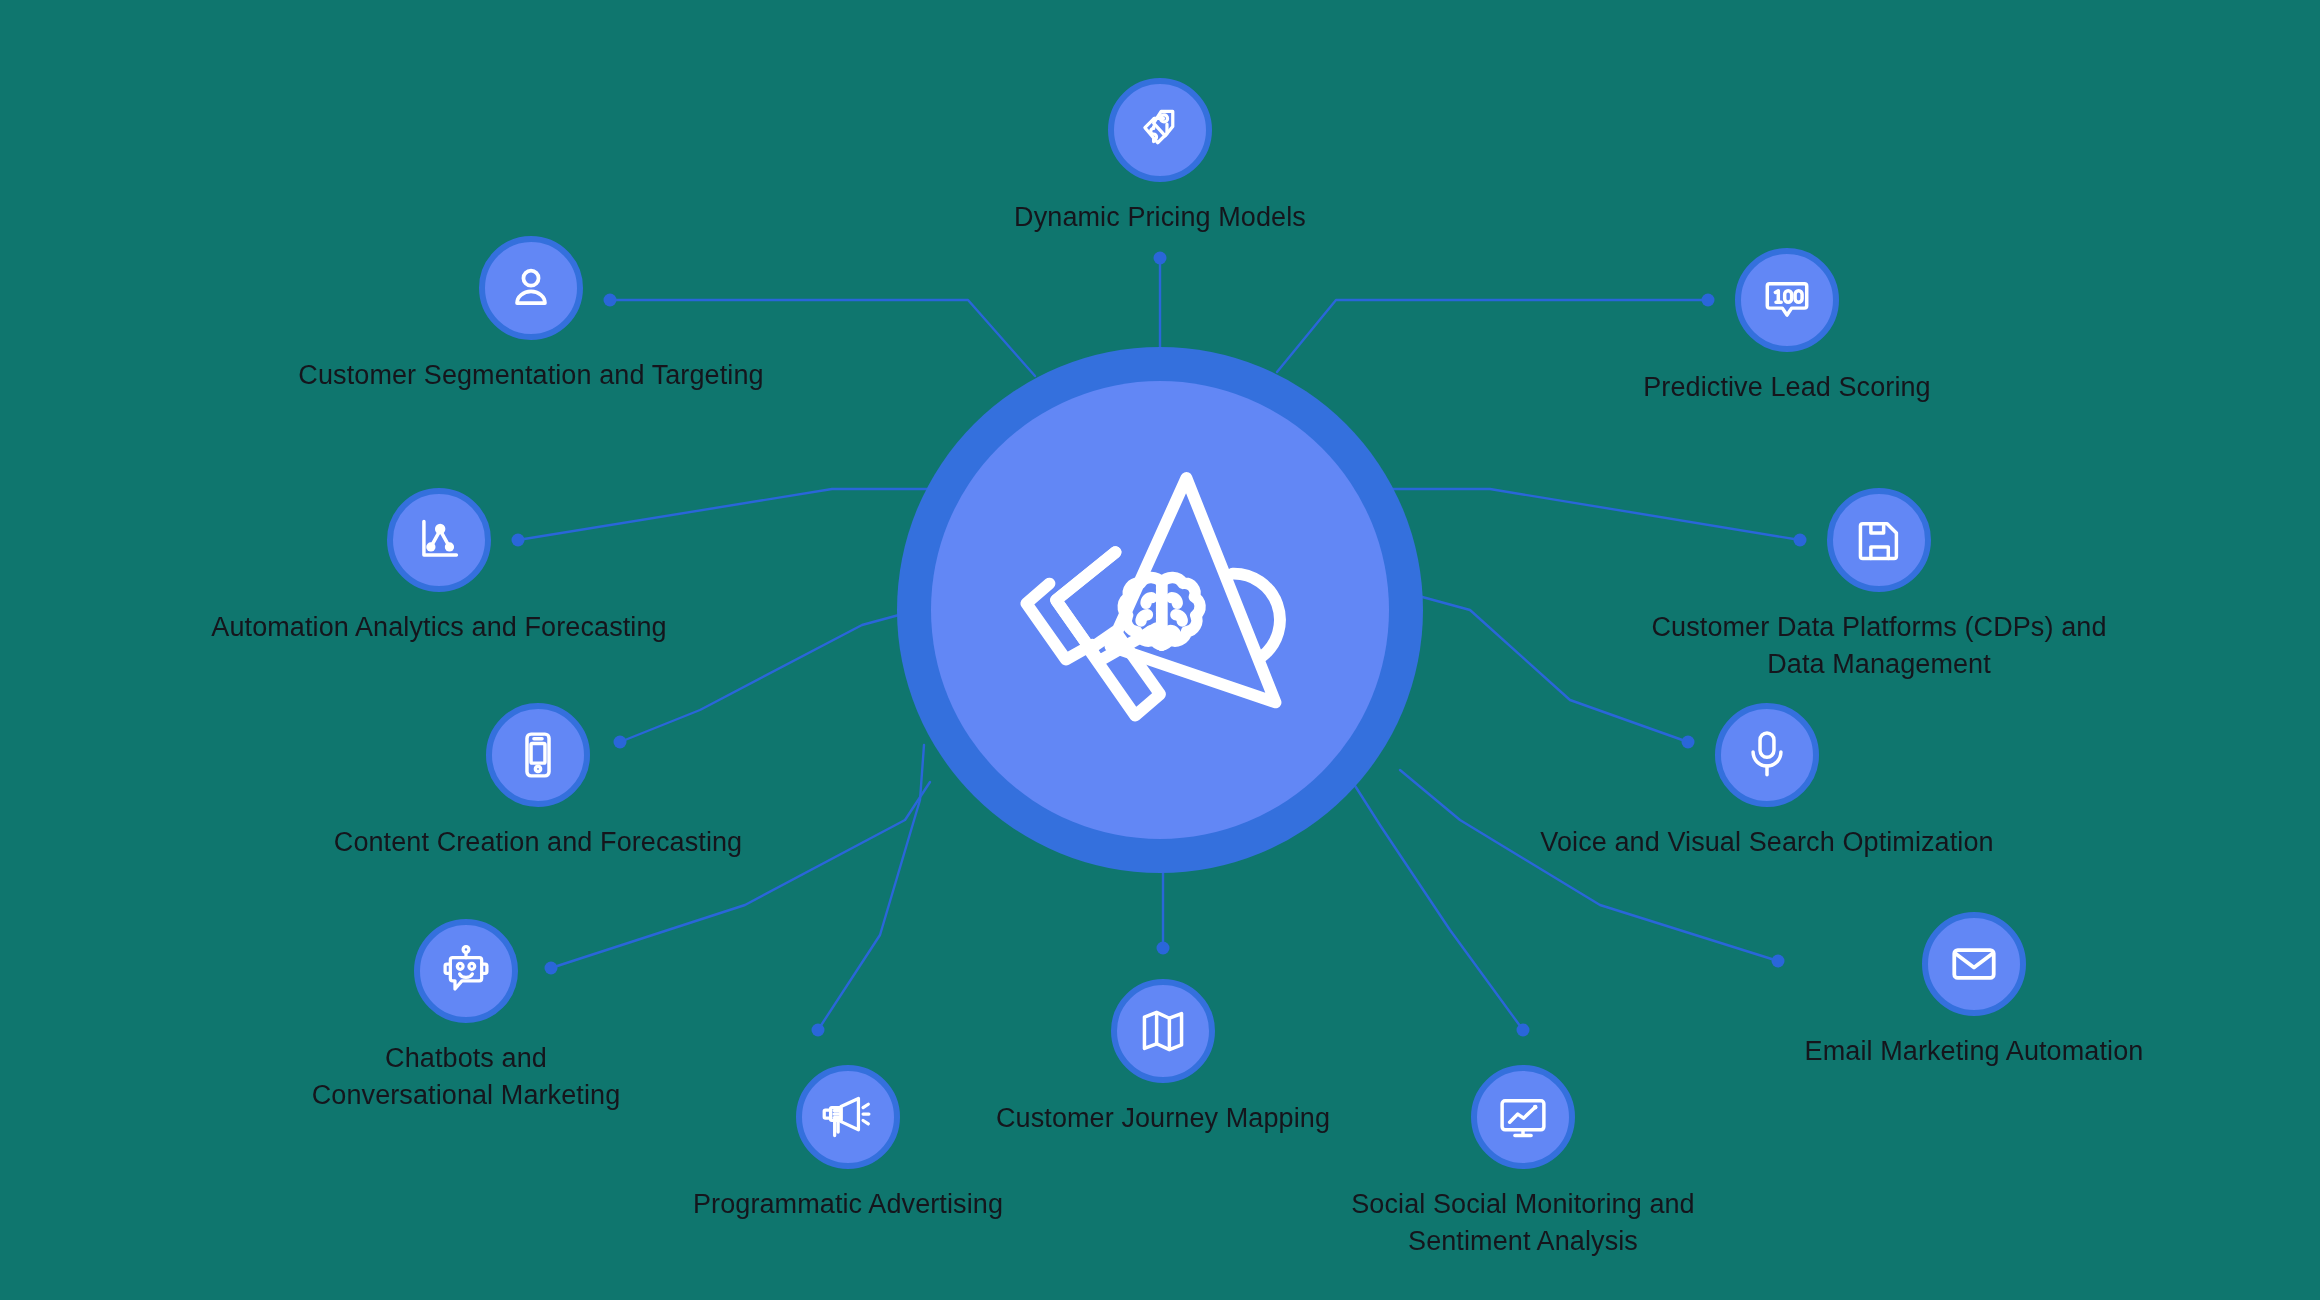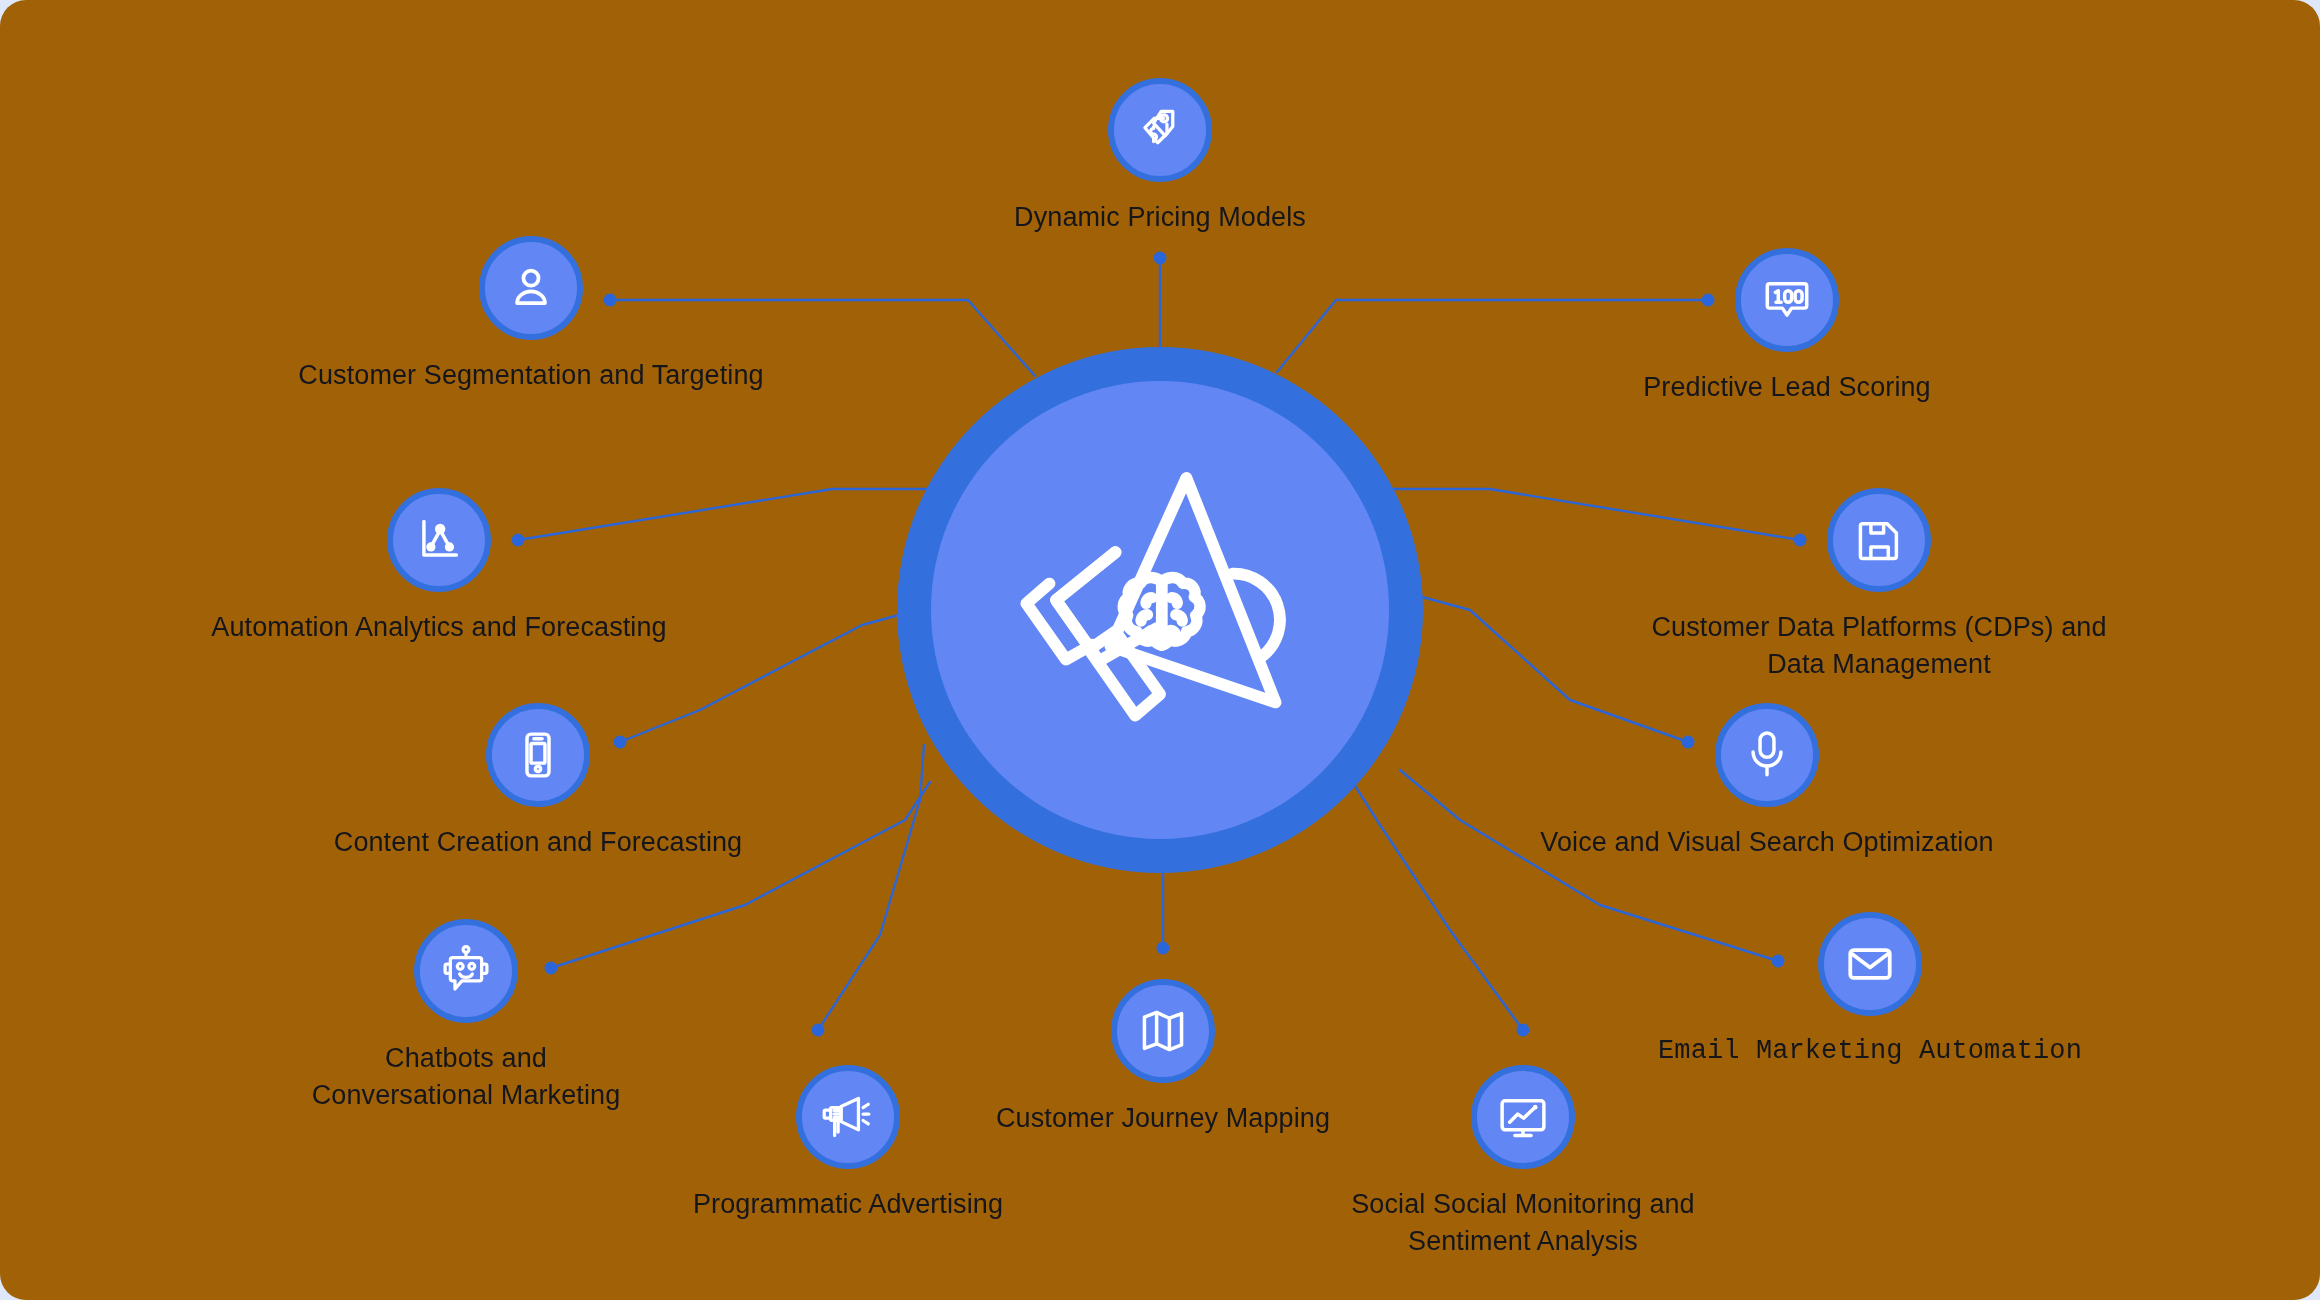--- a/index.html
+++ b/index.html
@@ -4,24 +4,23 @@
 <style>
   html, body {
     margin: 0;
     padding: 0;
     background: #dfe8fb;
   }
   #stage {
     position: relative;
     width: 2320px;
     height: 1300px;
-    background: #a16207;
+    background: #0f766e;
     overflow: hidden;
     font-family: "Liberation Sans", "DejaVu Sans", sans-serif;
-    border-radius: 26px;
   }
   #connectors {
     position: absolute;
     left: 0; top: 0;
     width: 2320px;
     height: 1300px;
   }
   #hub {
     position: absolute;
     left: 897px;
@@ -243,21 +242,21 @@
       <path d="M77 38 h6 a3 3 0 0 1 3 3 v10 a3 3 0 0 1 -3 3 h-6"></path>
       <circle cx="40" cy="42" r="5"></circle>
       <circle cx="60" cy="42" r="5"></circle>
       <path d="M39 55 a12 10 0 0 0 22 0"></path>
     </g>
           </svg>
         </div>
         <div class="node-label">Chatbots and
 Conversational Marketing</div>
       </div>
-      <div class="node" style="left: 1870px; top: 912px; font-family: Liberation Mono, monospace;">
+      <div class="node" style="left: 1974px; top: 912px;">
         <div class="node-circle">
           <svg viewBox="0 0 100 100">
     <g fill="none" stroke="#fff" stroke-width="6.5" stroke-linecap="round" stroke-linejoin="round">
       <rect x="16" y="26" width="68" height="48" rx="6"></rect>
       <path d="M18 32 L50 56 L82 32"></path>
     </g>
           </svg>
         </div>
         <div class="node-label">Email Marketing Automation</div>
       </div>

